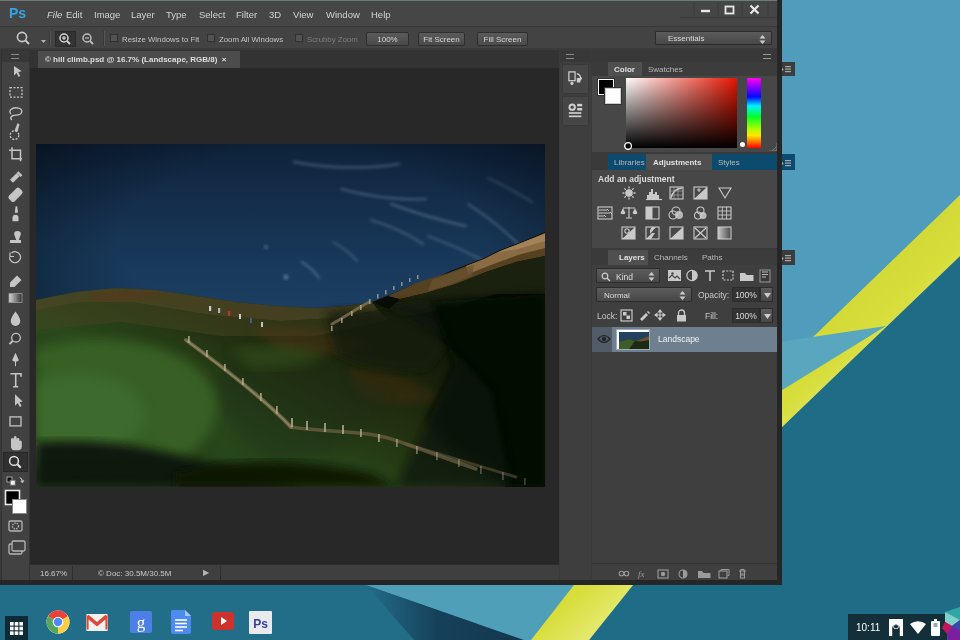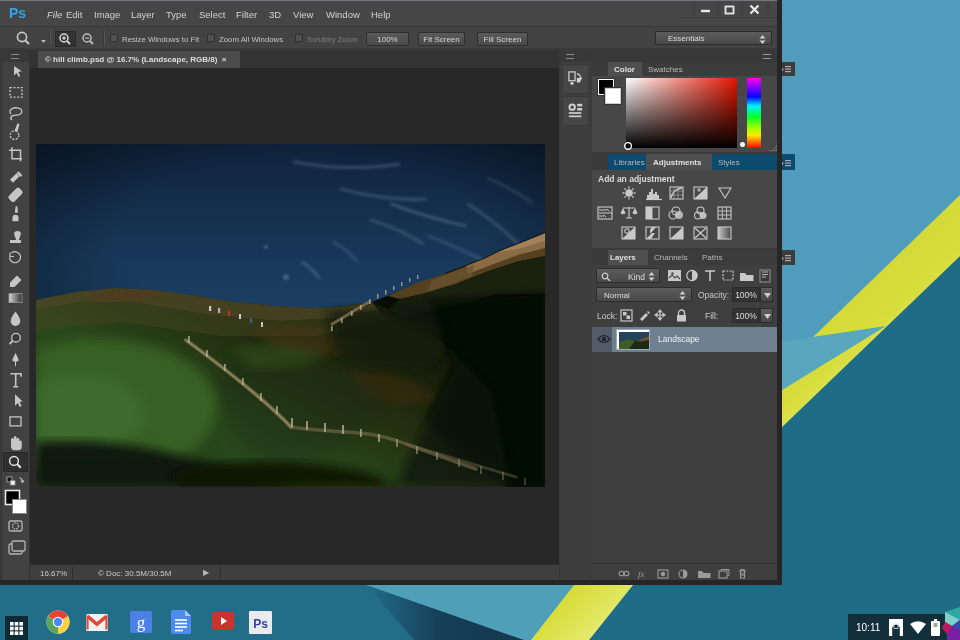--- a/index.html
+++ b/index.html
@@ -463,38 +463,38 @@
                 <stop offset="1" stop-color="#474747"></stop>
             </linearGradient>
             </defs>
             <rect x="126" y="41" width="13" height="12" fill="url(#gm)"></rect>
           </g>
         </svg>
       </div>
 
       <div class="ptabrow" style="top:200px;height:15px;background:#3c3c3c;">
         <div class="tabbox" style="left:0;top:0;width:40px;height:15px;"></div>
-        <span class="ptab active" style="left:2px;top:3px;font-weight:bold;">Layers</span>
+        <span class="ptab active" style="left:11px;top:3px;font-weight:bold;">Layers</span>
         <span class="ptab" style="left:46px;top:3px;">Channels</span>
         <span class="ptab" style="left:94px;top:3px;">Paths</span>
         <svg class="abs" style="right:4px;top:5px;" width="12" height="7" viewBox="0 0 12 7">
           <path d="M0 3.5 l4 0 M2 1 l2 2.5 l-2 2.5" fill="none" stroke="#aaa" stroke-width="1"></path>
           <rect x="6" y="0" width="6" height="1.2" fill="#aaa"></rect>
           <rect x="6" y="2.5" width="6" height="1.2" fill="#aaa"></rect>
           <rect x="6" y="5" width="6" height="1.2" fill="#aaa"></rect>
         </svg>
       </div>
       <div id="layersbody" style="position:absolute;left:0;top:215px;width:187px;height:317px;background:#3f3f3f;">
 
         <div class="dd" style="position:absolute;left:4px;top:3px;width:64px;height:15px;">
           <svg class="abs" style="left:4px;top:3px;" width="10" height="10" viewBox="0 0 10 10">
             <circle cx="4" cy="4" r="2.8" fill="none" stroke="#ccc" stroke-width="1.2"></circle>
             <line x1="6" y1="6" x2="9" y2="9" stroke="#ccc" stroke-width="1.4"></line>
           </svg>
-          <span style="position:absolute;left:31px;top:3px;font-size:8.5px;">Kind</span>
+          <span style="position:absolute;left:19px;top:3px;font-size:8.5px;">Kind</span>
           <svg class="abs" style="right:4px;top:3px;" width="7" height="9" viewBox="0 0 7 9">
             <path d="M3.5 0 L6.5 3.5 H0.5 Z" fill="#ccc"></path>
             <path d="M3.5 9 L6.5 5.5 H0.5 Z" fill="#ccc"></path>
           </svg>
         </div>
         <svg class="abs" style="left:75px;top:4px;" width="110" height="14" viewBox="0 0 110 14">
           <g fill="none" stroke="#c9c9c9" stroke-width="1.2">
             <rect x="1" y="1" width="13" height="11" fill="#c9c9c9" stroke="none"></rect>
             <path d="M2 9 l3 -3 l3 3 l2 -2 l3 3" stroke="#47474a" fill="none"></path>
             <circle cx="5.5" cy="4.5" r="1.2" fill="#47474a" stroke="none"></circle>

